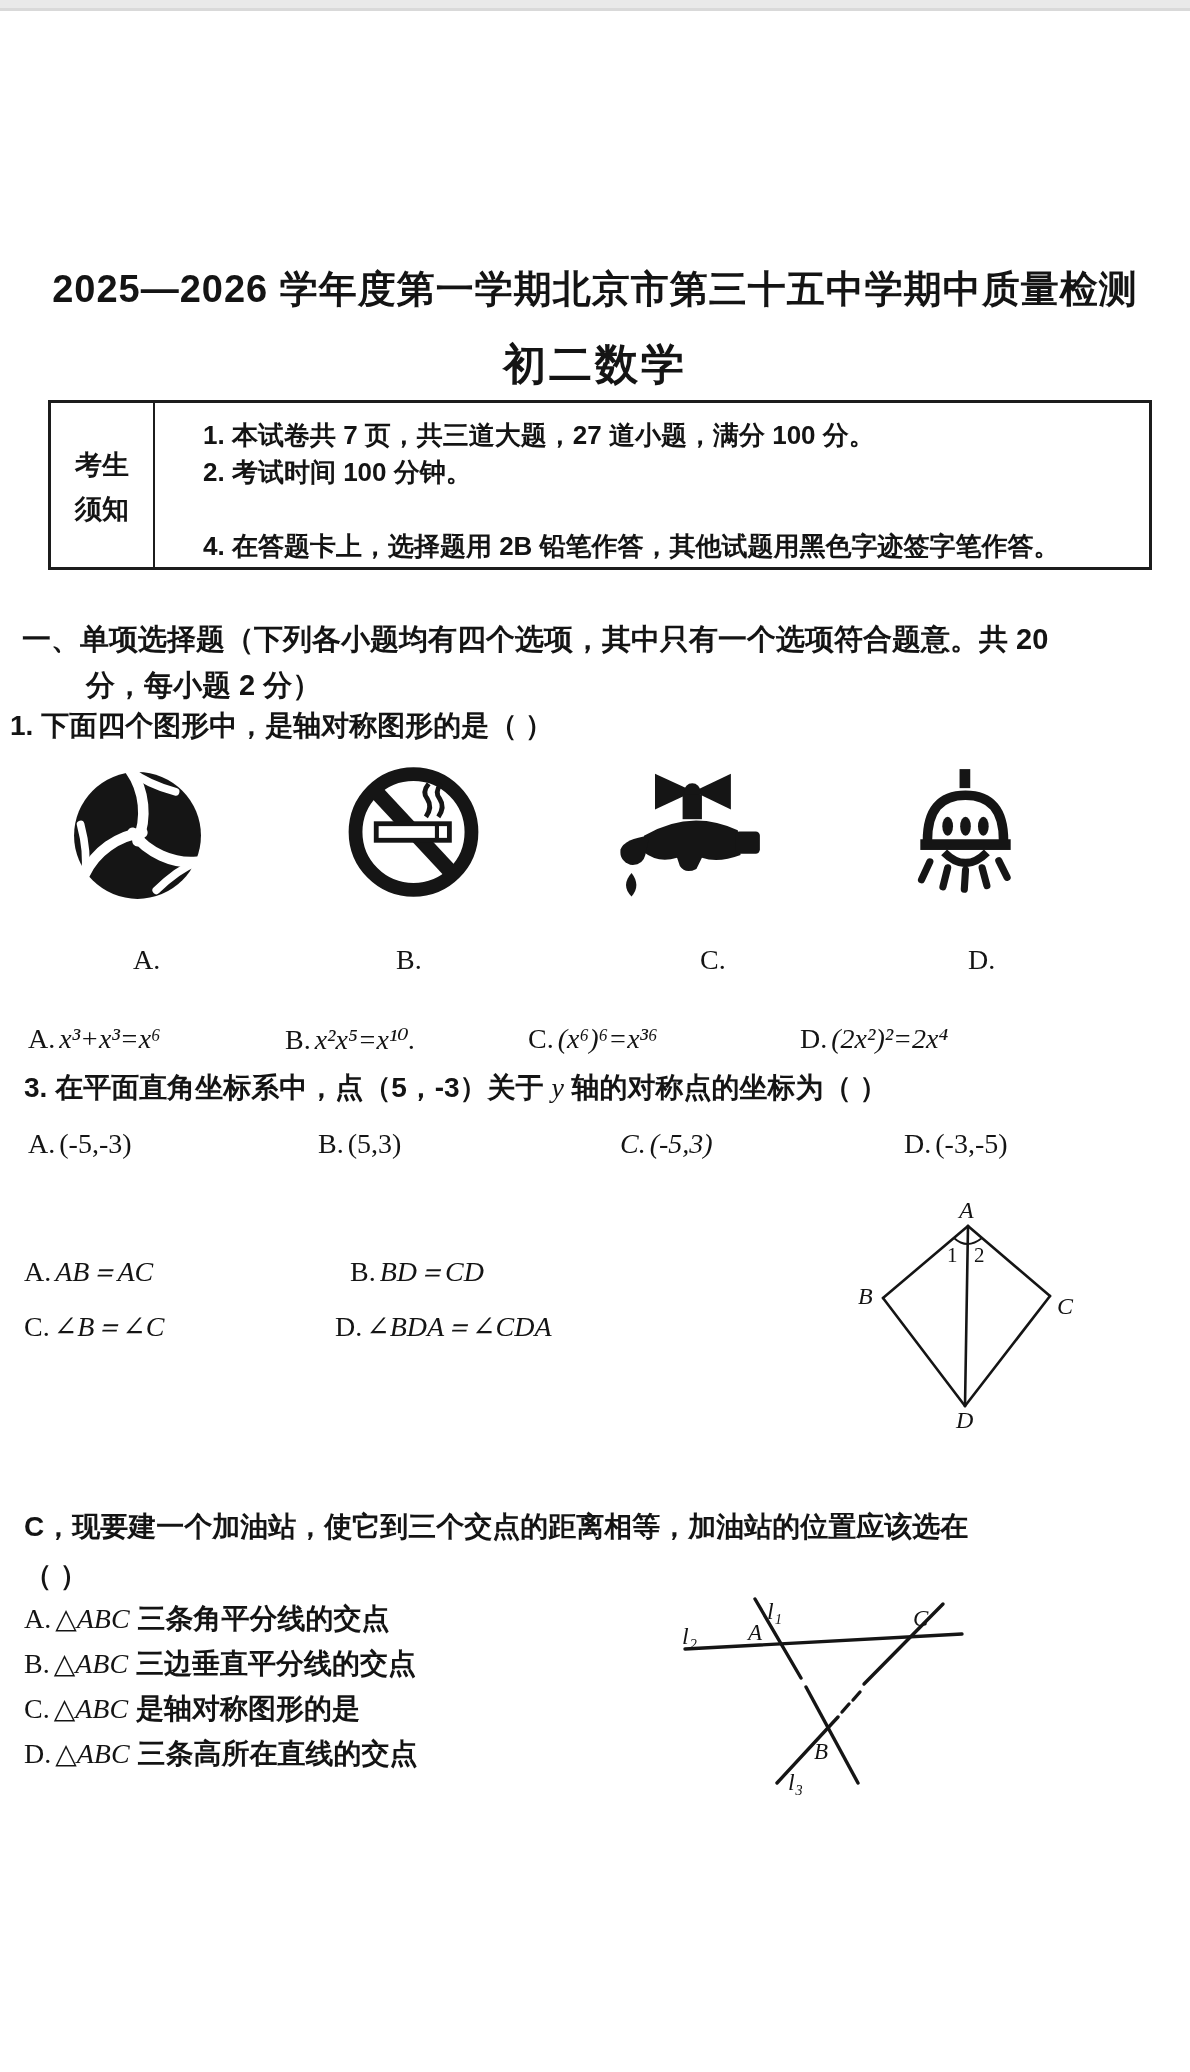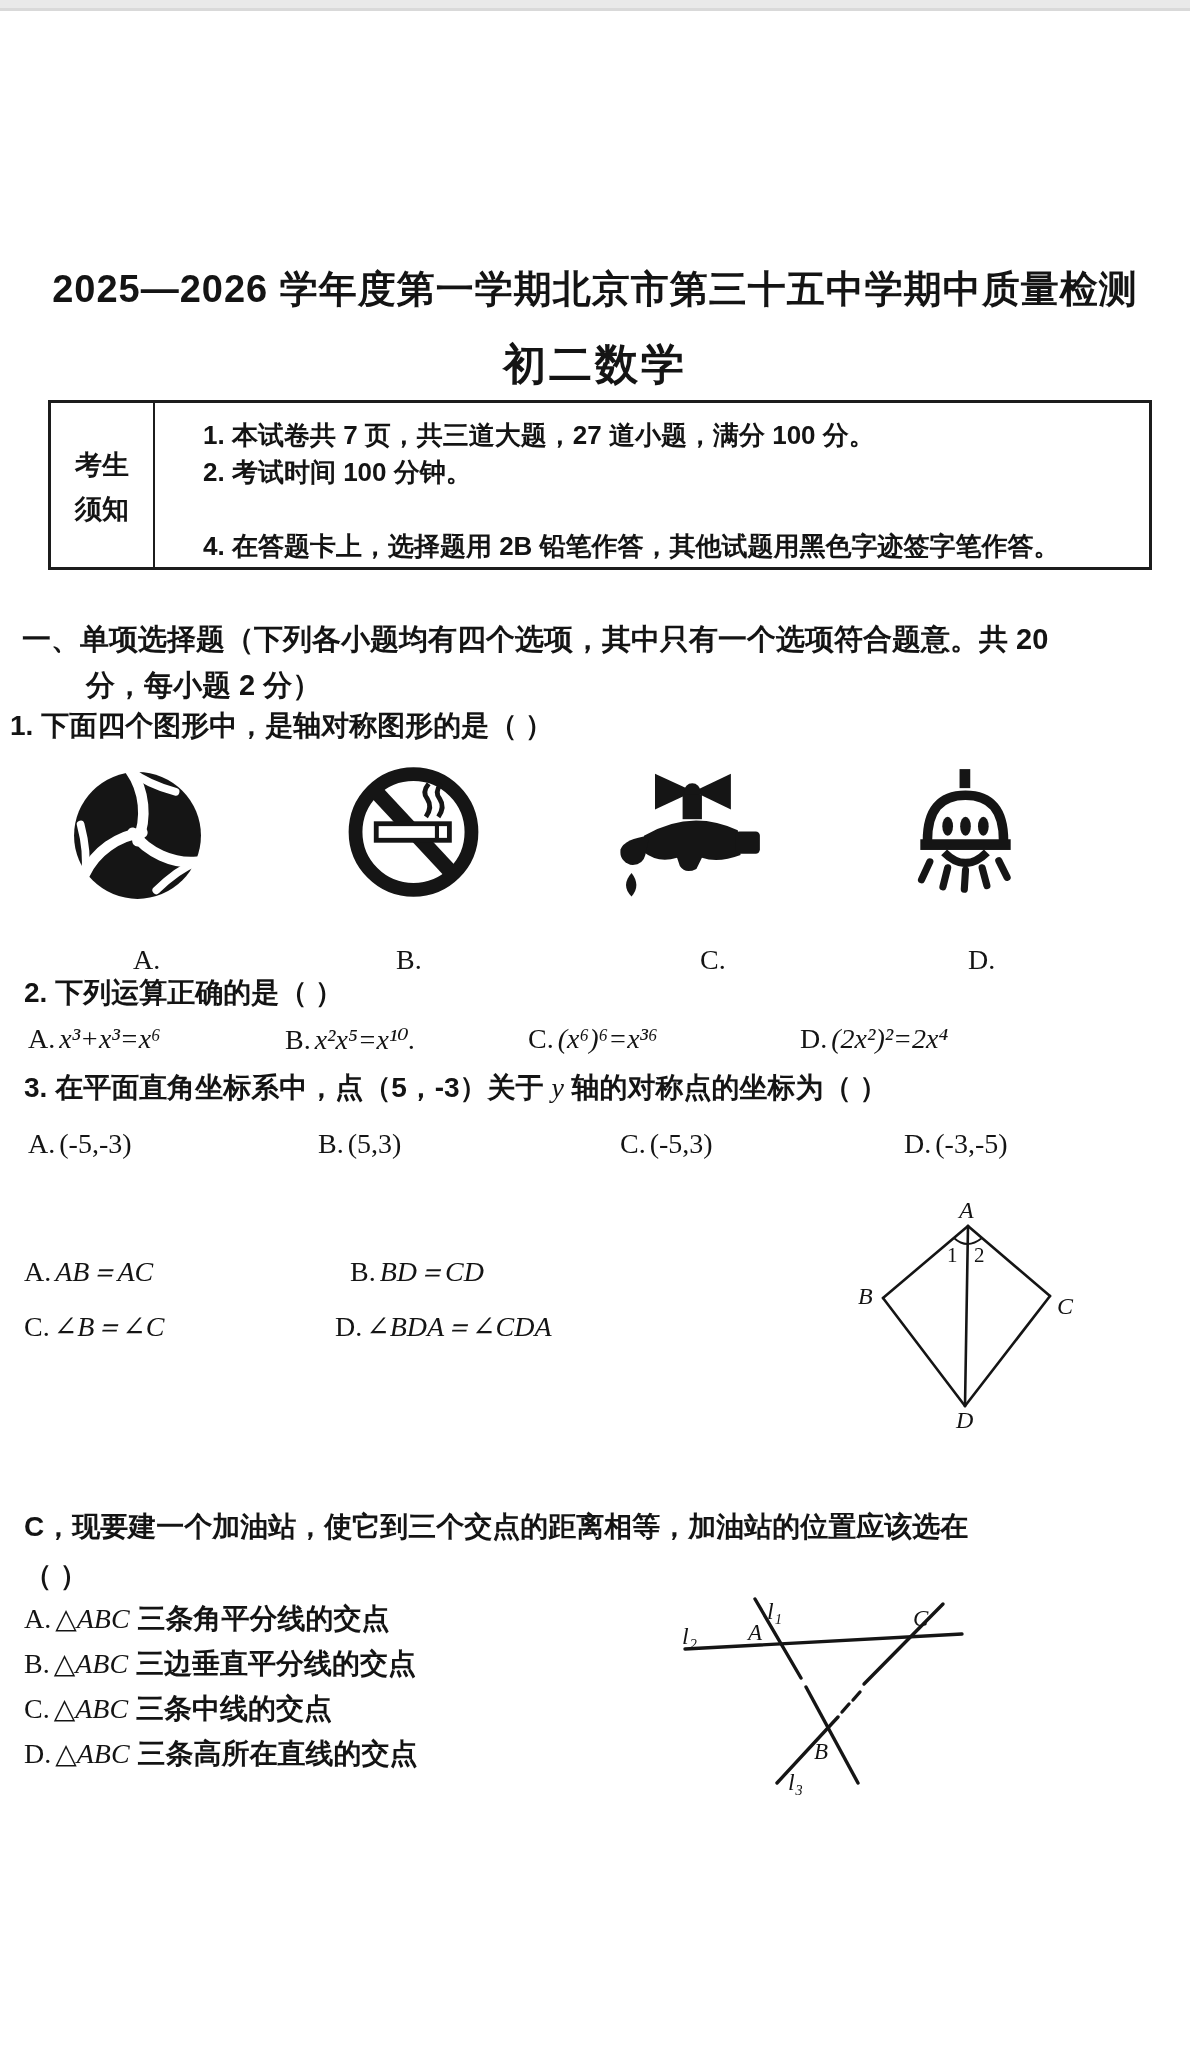--- a/index.html
+++ b/index.html
@@ -114,21 +114,20 @@
       <line x1="59" y1="83" x2="63" y2="98"></line>
       <line x1="73" y1="77" x2="80" y2="91"></line>
     </g>
   </svg>
 
   <span class="abs lat opt-label" style="left:133px;top:936px;">A.</span>
   <span class="abs lat opt-label" style="left:396px;top:936px;">B.</span>
   <span class="abs lat opt-label" style="left:700px;top:936px;">C.</span>
   <span class="abs lat opt-label" style="left:968px;top:936px;">D.</span>
 
-  <div class="abs cjk qtext" style="left:24px;top:966px;">2.  下列运算正确的是（      ）</div>
   <span class="abs" style="left:28px;top:1015px;">
     <span class="lat opt-label">A.</span>
     <span class="math opt-math">x³+x³=x⁶</span>
   </span>
   <span class="abs" style="left:285px;top:1015px;">
     <span class="lat opt-label">B.</span>
     <span class="math opt-math">x²x⁵=x¹⁰.</span>
   </span>
   <span class="abs" style="left:528px;top:1015px;">
     <span class="lat opt-label">C.</span>
@@ -143,21 +142,21 @@
     <span class="cjk">3.  在平面直角坐标系中，点（5，-3）关于 </span><span class="math">y</span><span class="cjk"> 轴的对称点的坐标为（        ）</span>
   </div>
   <span class="abs" style="left:28px;top:1120px;">
     <span class="lat opt-label">A.</span>
     <span class="lat opt-math">(-5,-3)</span>
   </span>
   <span class="abs" style="left:318px;top:1120px;">
     <span class="lat opt-label">B.</span>
     <span class="lat opt-math">(5,3)</span>
   </span>
-  <span class="abs" style="left:620px;top:1120px;">
+  <span class="abs" style="left:620px;top:1120px;font-style:italic;">
     <span class="lat opt-label">C.</span>
     <span class="lat opt-math">(-5,3)</span>
   </span>
   <span class="abs" style="left:904px;top:1120px;">
     <span class="lat opt-label">D.</span>
     <span class="lat opt-math">(-3,-5)</span>
   </span>
 
   <span class="abs" style="left:24px;top:1245px;">
     <span class="lat opt-label">A.</span>
@@ -199,21 +198,21 @@
   <span class="abs" style="left:24px;top:1592px;">
     <span class="lat opt-label">A.</span>
     <span class="math opt-math">△ABC</span><span class="cjk qtext"> 三条角平分线的交点</span>
   </span>
   <span class="abs" style="left:24px;top:1637px;">
     <span class="lat opt-label">B.</span>
     <span class="math opt-math">△ABC</span><span class="cjk qtext"> 三边垂直平分线的交点</span>
   </span>
   <span class="abs" style="left:24px;top:1682px;">
     <span class="lat opt-label">C.</span>
-    <span class="math opt-math">△ABC</span><span class="cjk qtext"> 三条中线的交点</span>
+    <span class="math opt-math">△ABC</span><span class="cjk qtext"> 是轴对称图形的是</span>
   </span>
   <span class="abs" style="left:24px;top:1727px;">
     <span class="lat opt-label">D.</span>
     <span class="math opt-math">△ABC</span><span class="cjk qtext"> 三条高所在直线的交点</span>
   </span>
 
   <svg style="left:670px;top:1578px;" width="310" height="210" viewBox="0 0 310 210">
     <g stroke="#151515" stroke-width="3.4" stroke-linecap="round">
       <line x1="85" y1="13" x2="131" y2="92"></line>
       <line x1="136" y1="101" x2="188" y2="197"></line>

